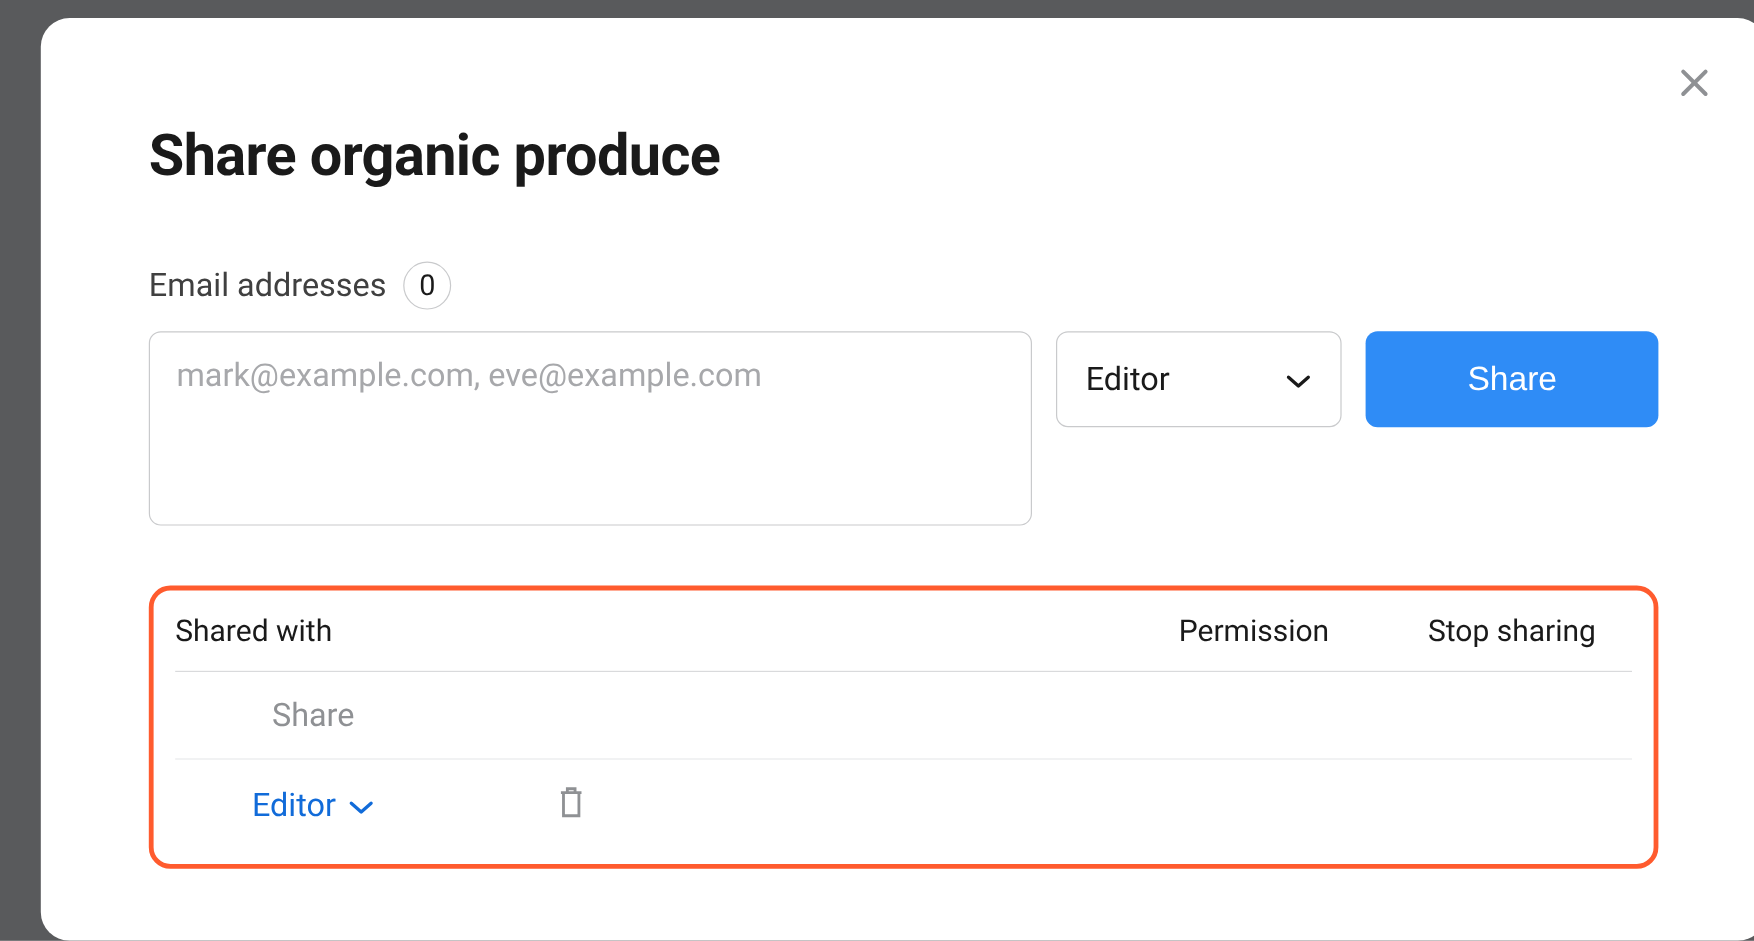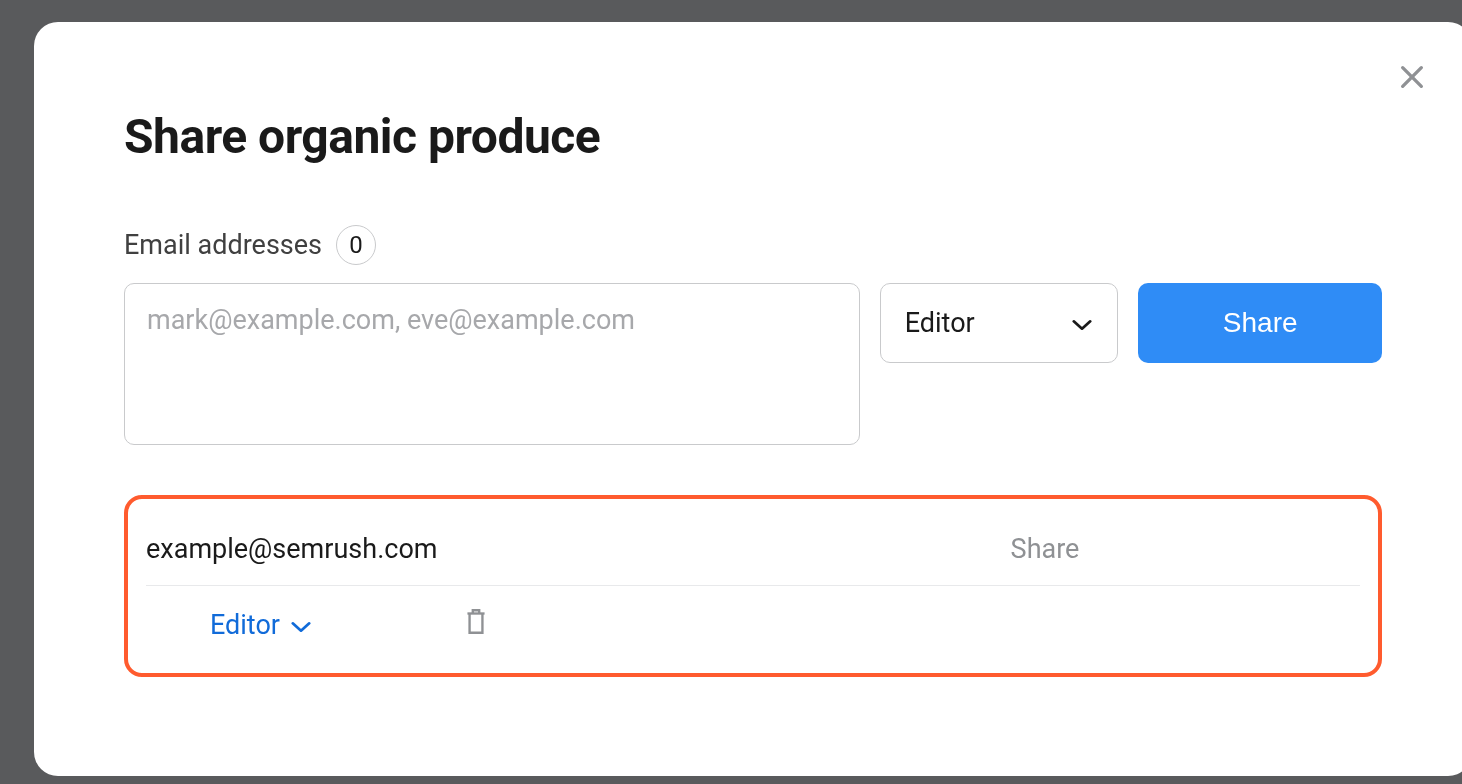--- a/index.html
+++ b/index.html
@@ -229,23 +229,27 @@
           <svg viewBox="0 0 24 14" fill="none" stroke="currentColor" stroke-width="3" stroke-linecap="round" stroke-linejoin="round">
             <polyline points="3,3 12,11 21,3"></polyline>
           </svg>
         </span>
       </div>
 
       <button class="share-btn">Share</button>
     </div>
 
     <div class="shared-box">
+      <div class="shared-header">
+        <div class="col-email">Shared with</div>
+        <div class="col-permission">Permission</div>
+        <div class="col-stop">Stop sharing</div>
+      </div>
 
       <div class="shared-row">
-        <div class="col-email">example@semrush.com</div>
         <div class="col-permission perm-static">Share</div>
         <div class="col-stop"></div>
       </div>
 
       <div class="shared-row">
         <div class="col-permission">
           <span class="perm-link">
             <span>Editor</span>
             <span class="chevron">
               <svg viewBox="0 0 24 14" fill="none" stroke="currentColor" stroke-width="3" stroke-linecap="round" stroke-linejoin="round">

